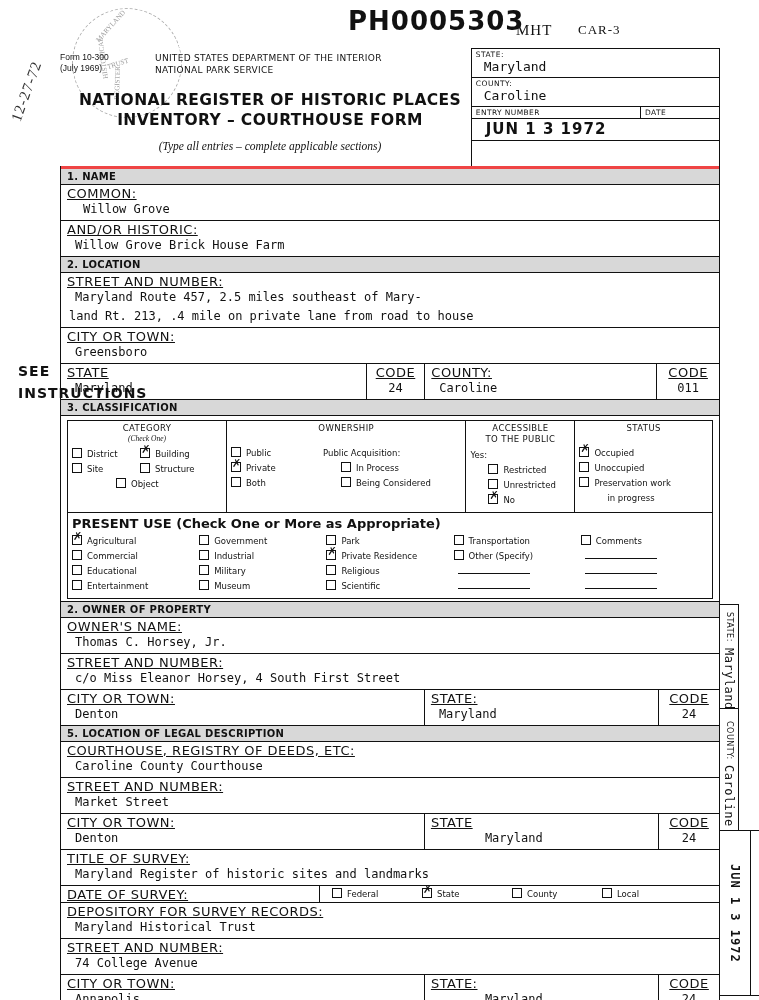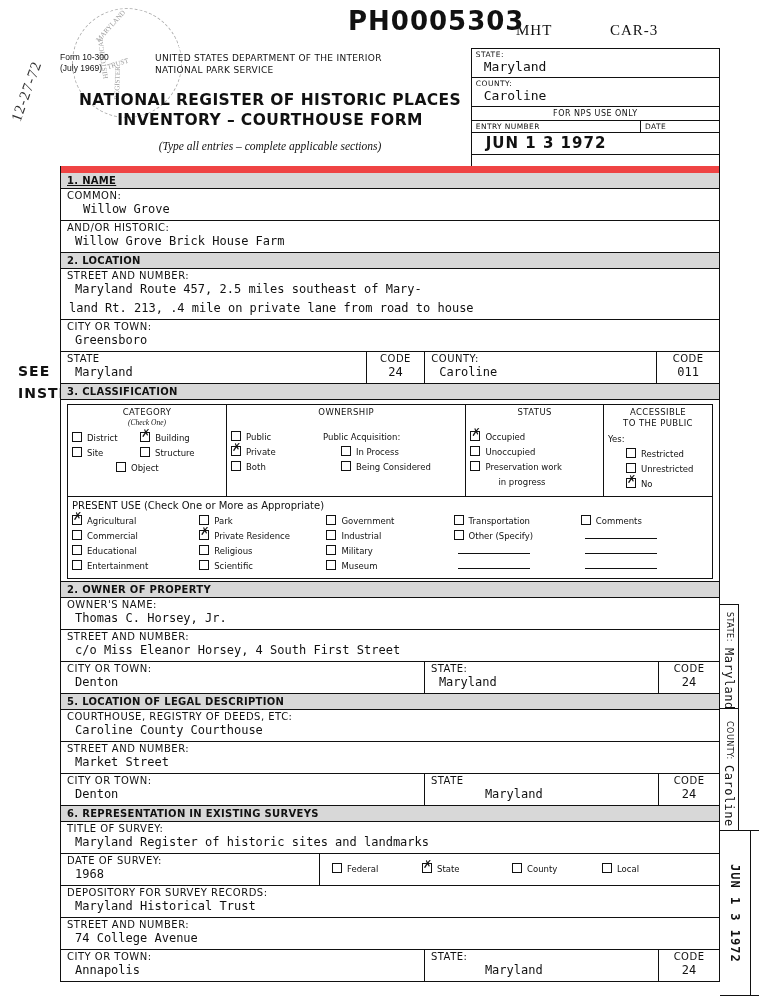--- a/index.html
+++ b/index.html
@@ -3,21 +3,21 @@
 <meta charset="utf-8">
 <style>
   html,body{margin:0;padding:0;background:#fff;}
   body{width:759px;height:1000px;font-family:"DejaVu Sans",sans-serif;color:#111;position:relative;overflow:hidden;}
   .page{position:absolute;left:0;top:0;width:759px;height:1000px;}
 
   
   .stamp-top{position:absolute;font-family:"Liberation Serif",serif;}
   .ph-num{left:348px;top:6px;font-size:26px;font-weight:bold;letter-spacing:1px;font-family:"DejaVu Sans",sans-serif;}
   .mht{left:516px;top:22px;font-size:15px;letter-spacing:1px;}
-  .car3{left:578px;top:22px;font-size:15px;letter-spacing:1px;margin-left:32px;}
+  .car3{left:578px;top:22px;font-size:13px;letter-spacing:1px;}
 
   .roundstamp{position:absolute;left:72px;top:8px;width:108px;height:108px;border-radius:50%;
     border:1px dashed #9a9a9a;transform:rotate(-18deg);opacity:.75;}
   .roundstamp span{position:absolute;font-size:7px;color:#7a7a7a;font-family:"Liberation Serif",serif;}
   .rs1{left:30px;top:10px;transform:rotate(-30deg);}
   .rs2{left:12px;top:38px;transform:rotate(-80deg);}
   .rs3{left:34px;top:48px;}
   .rs4{left:22px;top:66px;transform:rotate(-70deg);}
   .datewrite{position:absolute;left:8px;top:118px;font-size:15px;color:#333;
     font-family:"Liberation Serif",serif;transform:rotate(-70deg);transform-origin:left top;letter-spacing:1px;}
@@ -41,43 +41,43 @@
   .hr-val{font-family:"DejaVu Sans Mono",monospace;font-size:13px;padding-left:8px;line-height:16px;}
   .hr-center{text-align:center;font-size:8px;letter-spacing:.5px;padding:2px 0;border-bottom:1px solid #111;}
   .hr-split{display:flex;border-bottom:1px solid #111;}
   .hr-split > div{padding:1px 4px;}
   .hr-sp1{flex:1;border-right:1px solid #111;font-size:7.5px;letter-spacing:.4px;}
   .hr-sp2{width:70px;font-size:7.5px;letter-spacing:.4px;}
   .jun{font-family:"DejaVu Sans",sans-serif;font-size:15px;font-weight:bold;letter-spacing:1px;padding-left:10px;}
 
   .sec{border:1px solid #111;border-top:none;}
   .secbar{background:#d8d8d8;border-bottom:1px solid #111;font-size:10px;font-weight:bold;padding:2px 6px;letter-spacing:.3px;}
-  .secbar.first{border-top:7px solid #ef4444;text-decoration:underline;}
-  .lab{font-size:10px;letter-spacing:.5px;padding:1px 0 0 6px;}
+  .secbar.first{border-top:3px solid #ef4444;}
+  .lab{font-size:13px;letter-spacing:.5px;padding:1px 0 0 6px;text-decoration:underline;}
   .val{font-family:"DejaVu Sans Mono",monospace;font-size:12px;padding:0 0 2px 22px;line-height:17px;}
   .val.tight{padding-left:14px;}
   .row-b{border-bottom:1px solid #111;}
 
   .flexrow{display:flex;}
   .cellv{border-right:1px solid #111;}
   .cell-last{border-right:none;}
 
   
   .clsbox{padding:4px 6px 2px 6px;}
   .clsgrid{display:flex;border:1px solid #111;}
   .clscol{border-right:1px solid #111;padding:2px 4px 4px 4px;}
   .clscol:last-child{border-right:none;}
   .clshead{text-align:center;font-size:8.5px;letter-spacing:.4px;font-weight:normal;padding-bottom:1px;}
   .clssub{text-align:center;font-size:7.5px;font-style:italic;font-family:"Liberation Serif",serif;padding-bottom:4px;}
   .opt{font-size:8.5px;line-height:15px;white-space:nowrap;}
   .bx{display:inline-block;width:8px;height:8px;border:1px solid #111;margin-right:5px;vertical-align:-1px;position:relative;}
   .bx.x:after{content:"✗";position:absolute;left:0px;top:-5px;font-size:11px;line-height:11px;font-weight:bold;}
   .indent{padding-left:18px;}
   .pu{border-top:1px solid #111;padding:3px 4px 4px 4px;}
-  .puhead{font-size:10px;padding-bottom:3px;}
+  .puhead{font-size:13px;padding-bottom:3px;font-weight:bold;}
   .pugrid{display:flex;justify-content:space-between;}
   .pugrid > div{flex:1;}
   .ul{display:inline-block;border-bottom:1px solid #111;width:72px;height:9px;margin-left:4px;}
 
   
   .vwrap{position:absolute;}
   .vcell{border:1px solid #111;border-left:none;writing-mode:vertical-rl;text-orientation:mixed;
     font-size:8px;letter-spacing:.5px;padding:4px 2px;text-align:center;background:#fff;}
   .vval{font-family:"DejaVu Sans Mono",monospace;font-size:12px;}
 </style>
@@ -121,21 +121,20 @@
 
       <div class="hdr-right">
         <div class="hr-cell">
           <div class="hr-lab">STATE:</div>
           <div class="hr-val">Maryland</div>
         </div>
         <div class="hr-cell">
           <div class="hr-lab">COUNTY:</div>
           <div class="hr-val">Caroline</div>
         </div>
-        <div class="hr-center">FOR NPS USE ONLY</div>
         <div class="hr-split">
           <div class="hr-sp1">ENTRY NUMBER</div>
           <div class="hr-sp2">DATE</div>
         </div>
         <div class="hr-cell">
           <div class="jun">JUN 1 3 1972</div>
         </div>
       </div>
     </div>
 
@@ -206,64 +205,64 @@
                 <div class="opt"><span class="bx"></span><span>Both</span></div>
               </div>
               <div style="flex:1">
                 <div class="opt">Public Acquisition:</div>
                 <div class="opt indent"><span class="bx"></span><span>In Process</span></div>
                 <div class="opt indent"><span class="bx"></span><span>Being Considered</span></div>
               </div>
             </div>
           </div>
 
+          <div class="clscol" style="width:112px">
+            <div class="clshead">ACCESSIBLE</div>
+            <div class="clshead" style="padding-bottom:4px">TO THE PUBLIC</div>
+            <div class="opt">Yes:</div>
+            <div class="opt indent"><span class="bx"></span><span>Restricted</span></div>
+            <div class="opt indent"><span class="bx"></span><span>Unrestricted</span></div>
+            <div class="opt indent"><span class="bx x"></span><span>No</span></div>
+          </div>
+
           <div class="clscol" style="width:144px">
             <div class="clshead">STATUS</div>
             <div style="padding-top:12px">
               <div class="opt"><span class="bx x"></span><span>Occupied</span></div>
               <div class="opt"><span class="bx"></span><span>Unoccupied</span></div>
               <div class="opt"><span class="bx"></span><span>Preservation work</span></div>
               <div class="opt" style="padding-left:28px">in progress</div>
             </div>
           </div>
 
-          <div class="clscol" style="width:112px">
-            <div class="clshead">ACCESSIBLE</div>
-            <div class="clshead" style="padding-bottom:4px">TO THE PUBLIC</div>
-            <div class="opt">Yes:</div>
-            <div class="opt indent"><span class="bx"></span><span>Restricted</span></div>
-            <div class="opt indent"><span class="bx"></span><span>Unrestricted</span></div>
-            <div class="opt indent"><span class="bx x"></span><span>No</span></div>
-          </div>
-
         </div>
 
         <div style="border:1px solid #111;border-top:none">
           <div class="pu" style="border-top:none">
             <div class="puhead">PRESENT USE (Check One or More as Appropriate)</div>
             <div class="pugrid">
               <div>
                 <div class="opt"><span class="bx x"></span><span>Agricultural</span></div>
                 <div class="opt"><span class="bx"></span><span>Commercial</span></div>
                 <div class="opt"><span class="bx"></span><span>Educational</span></div>
                 <div class="opt"><span class="bx"></span><span>Entertainment</span></div>
               </div>
               <div>
+                <div class="opt"><span class="bx"></span><span>Government</span></div>
+                <div class="opt"><span class="bx"></span><span>Industrial</span></div>
+                <div class="opt"><span class="bx"></span><span>Military</span></div>
+                <div class="opt"><span class="bx"></span><span>Museum</span></div>
+              </div>
+              <div>
                 <div class="opt"><span class="bx"></span><span>Park</span></div>
                 <div class="opt"><span class="bx x"></span><span>Private Residence</span></div>
                 <div class="opt"><span class="bx"></span><span>Religious</span></div>
                 <div class="opt"><span class="bx"></span><span>Scientific</span></div>
               </div>
               <div>
-                <div class="opt"><span class="bx"></span><span>Government</span></div>
-                <div class="opt"><span class="bx"></span><span>Industrial</span></div>
-                <div class="opt"><span class="bx"></span><span>Military</span></div>
-                <div class="opt"><span class="bx"></span><span>Museum</span></div>
-              </div>
-              <div>
                 <div class="opt"><span class="bx"></span><span>Transportation</span></div>
                 <div class="opt"><span class="bx"></span><span>Other (Specify)</span></div>
                 <div class="opt"><span class="ul"></span></div>
                 <div class="opt"><span class="ul"></span></div>
               </div>
               <div>
                 <div class="opt"><span class="bx"></span><span>Comments</span></div>
                 <div class="opt"><span class="ul"></span></div>
                 <div class="opt"><span class="ul"></span></div>
                 <div class="opt"><span class="ul"></span></div>
@@ -320,29 +319,27 @@
           <div class="val" style="padding-left:60px">Maryland</div>
         </div>
         <div class="cell-last" style="width:60px;text-align:center">
           <div class="lab" style="padding-left:0">CODE</div>
           <div class="val" style="padding-left:0">24</div>
         </div>
       </div>
     </div>
 
     <div class="sec">
-      <div class="secbar">6. REPRESENTATION IN EXISTING SURVEYS</div>
       <div class="row-b">
         <div class="lab">TITLE OF SURVEY:</div>
         <div class="val tight">Maryland Register of historic sites and landmarks</div>
       </div>
       <div class="flexrow row-b">
         <div class="cellv" style="width:258px">
           <div class="lab">DATE OF SURVEY:</div>
-          <div class="val tight">1968</div>
         </div>
         <div class="cell-last" style="flex:1;display:flex;align-items:center;padding-left:12px">
           <div class="opt" style="width:90px"><span class="bx"></span><span>Federal</span></div>
           <div class="opt" style="width:90px"><span class="bx x"></span><span>State</span></div>
           <div class="opt" style="width:90px"><span class="bx"></span><span>County</span></div>
           <div class="opt" style="width:80px"><span class="bx"></span><span>Local</span></div>
         </div>
       </div>
       <div class="row-b">
         <div class="lab">DEPOSITORY FOR SURVEY RECORDS:</div>

